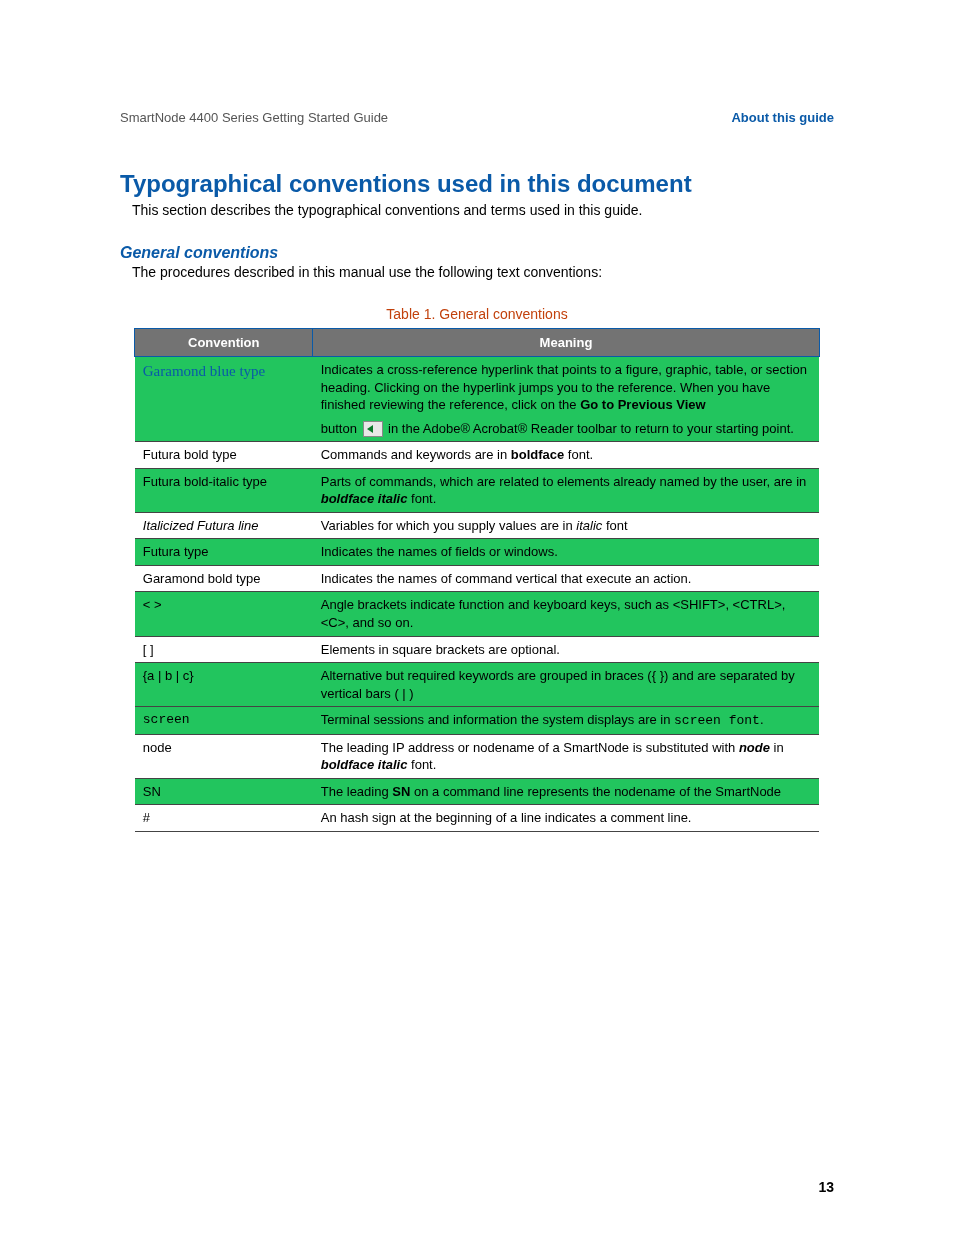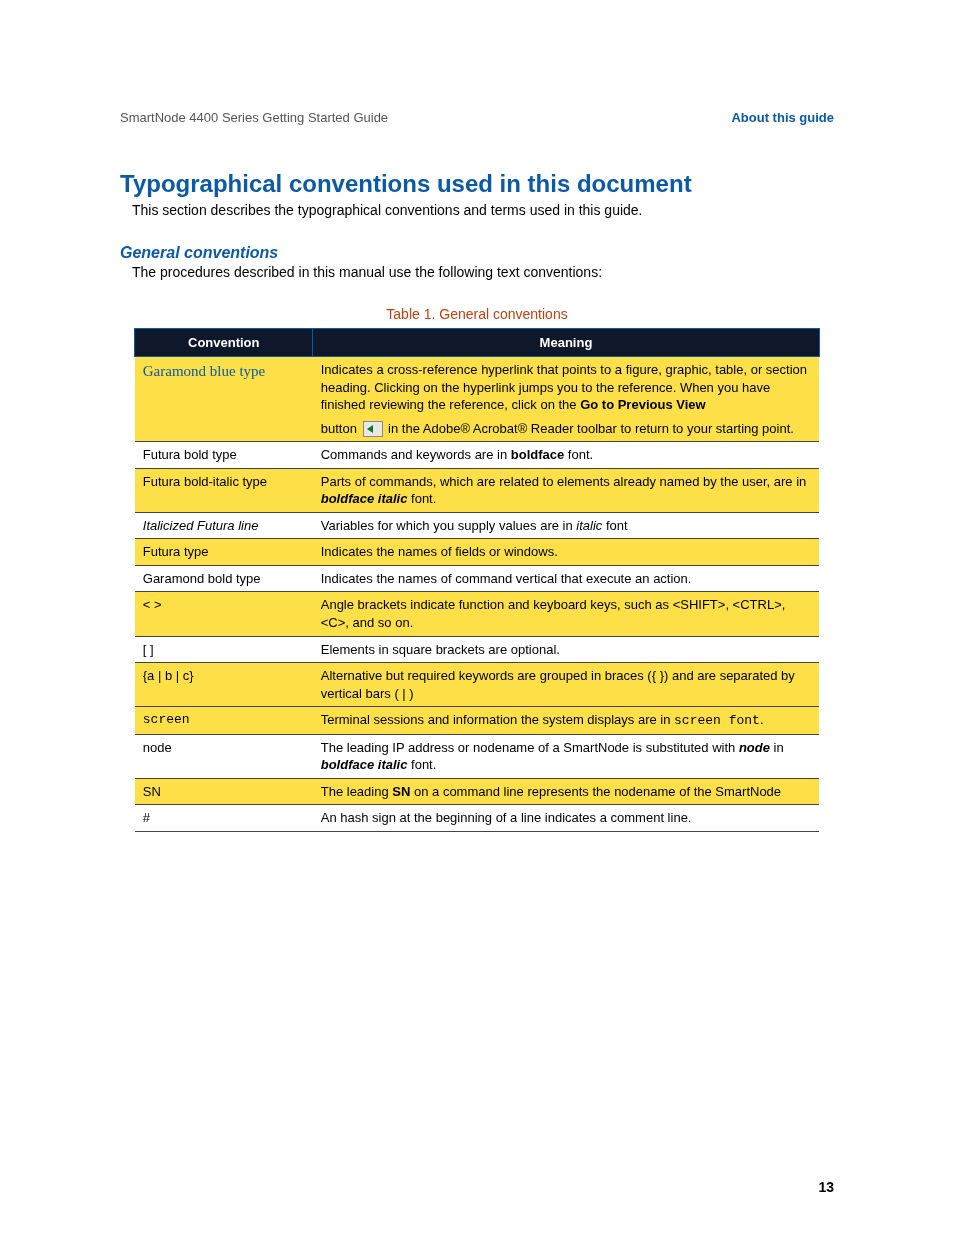--- a/index.html
+++ b/index.html
@@ -57,35 +57,35 @@
     font-weight: 300;
   }
   table {
     border-collapse: collapse;
     width: 96%;
     margin: 0 auto;
     font-family: 'Century Gothic', 'Trebuchet MS', Arial, sans-serif;
     font-size: 13px;
   }
   th {
-    background: #0f172a;
+    background: #737373;
     color: #fff;
     font-weight: bold;
     padding: 6px 0;
     border: 1px solid #0a5aa8;
     text-align: center;
   }
   td {
     border-bottom: 1px solid #444;
     padding: 4px 8px;
     vertical-align: top;
     line-height: 1.35;
   }
   tr.highlight td {
-    background: #fde047;
+    background: #22c55e;
   }
   .col-conv {
     width: 26%;
   }
   .garamond-blue {
     font-family: Georgia, serif;
     color: #0a5aa8;
     font-size: 15px;
   }
   .bold { font-weight: bold; }

